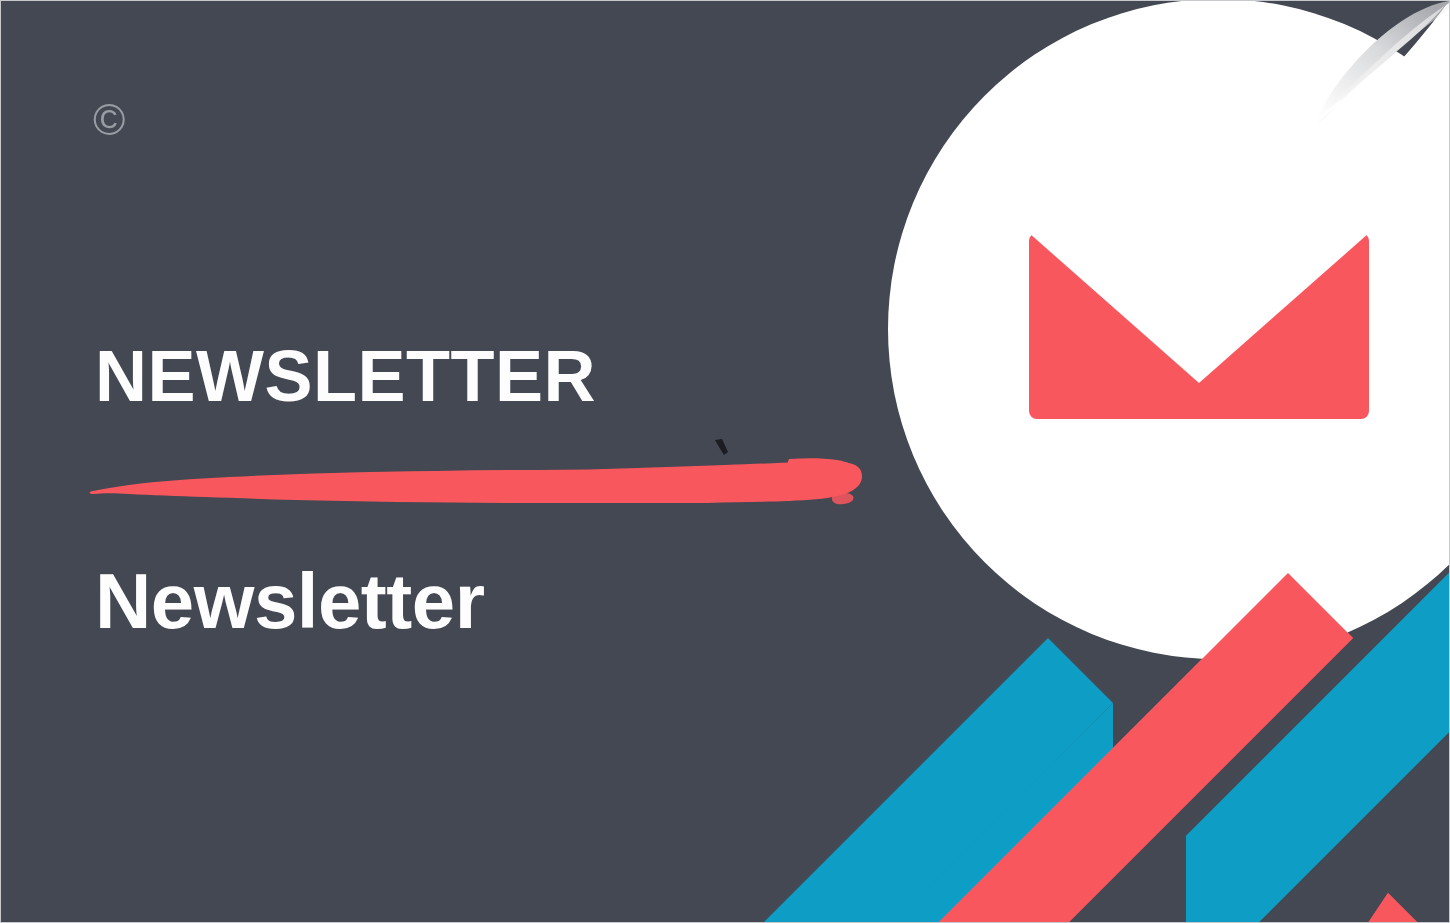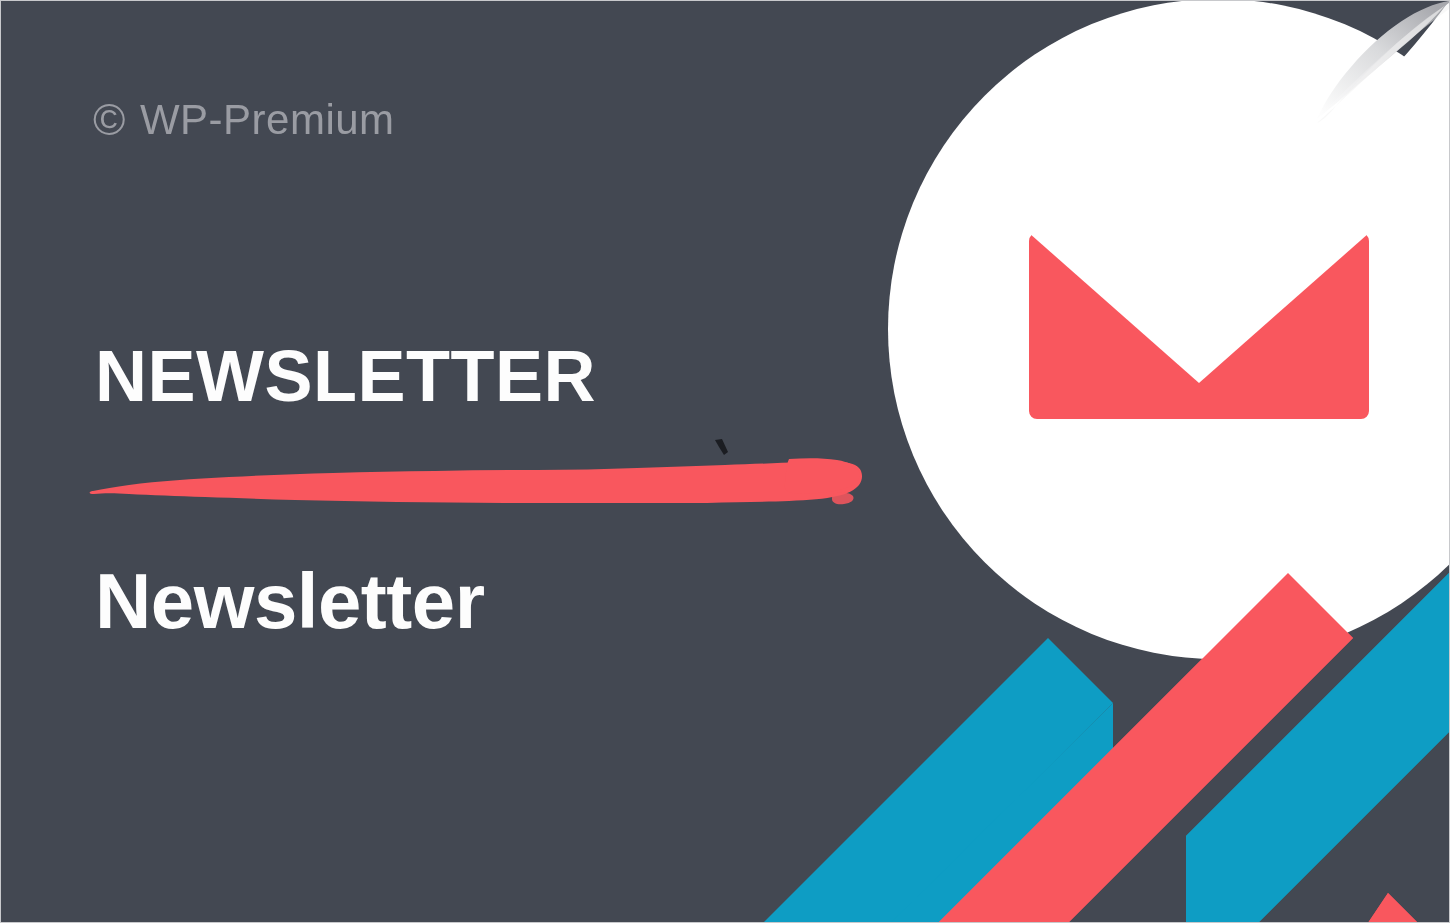--- a/index.html
+++ b/index.html
@@ -187,21 +187,20 @@
       </g>
 
       <g>
         <polygon points="1387,892 1455,960 1455,1098 1249,1098" fill="#f9575e"></polygon>
       </g>
     </svg>
   </div>
 
   <div id="copyright">
     <span class="cr-mark">©</span>
-    <span>WP-Premium</span>
   </div>
 
   <div id="headline-upper">NEWSLETTER</div>
 
   <div id="brush-underline">
     <svg width="780" height="92" viewBox="0 0 780 92" xmlns="http://www.w3.org/2000/svg">
       <path fill="#f9575e" d="
         M4,62
         C14,60 26,58 40,56
         C70,52 104,50 140,48

